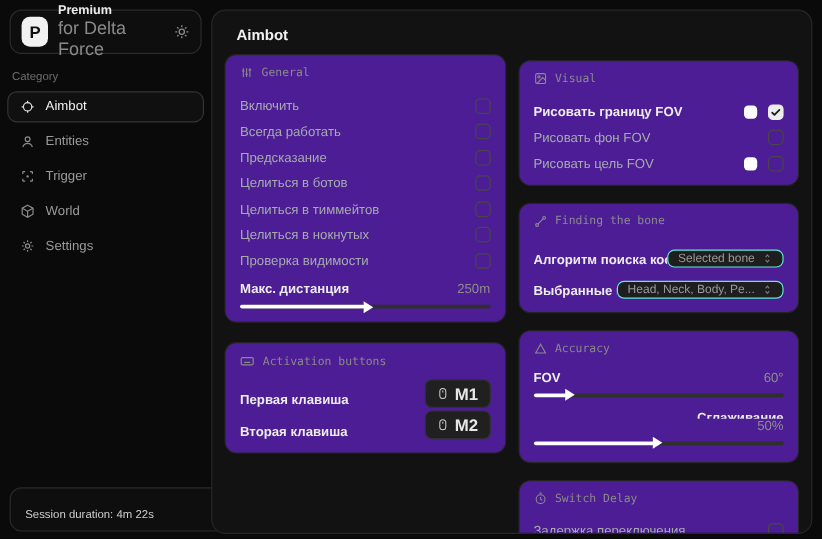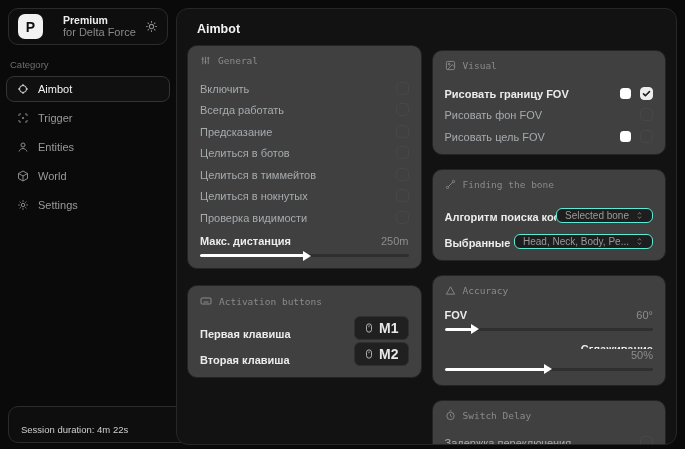--- a/index.html
+++ b/index.html
@@ -6,43 +6,43 @@
   html,body { background:#060606; }
   .page { position:relative; width:685px; height:449px; background:#0a0a0a; overflow:hidden;
           font-family:"Liberation Sans", sans-serif; color:#cfcfcf; }
 
   
   .sidebar { position:absolute; left:0; top:0; width:176px; height:449px; }
   .premium-card { margin:8px; width:160px; height:37px; border:1px solid #2b2b2b; border-radius:10px;
                   display:flex; align-items:center; gap:8px; padding:0 9px; background:#0e0e0e; }
   .plogo { width:25px; height:25px; background:#f2f2f2; border-radius:7px; color:#111;
            font-weight:bold; font-size:14px; display:flex; align-items:center; justify-content:center; }
-  .ptext { line-height:1.15;margin-left:12px; }
+  .ptext { line-height:1.15; }
   .ptitle { font-size:10.5px; font-weight:bold; color:#ececec; }
-  .psub { font-size:11px; color:#8a8a8a; }
+  .psub { font-size:15px; color:#8a8a8a; }
   .pgear { margin-left:auto; color:#8b8b8b; display:flex; }
   .cat-label { margin:14px 0 6px 10px; font-size:9.5px; color:#6e6e6e; }
   .nav { padding:0 6px; }
   .nav-item { display:flex; align-items:center; gap:9px; height:26px; padding:0 10px; margin-bottom:3px;
               border:1px solid transparent; border-radius:8px; color:#9a9a9a; font-size:11px; cursor:pointer; }
   .nav-item.active { border-color:#343434; color:#f2f2f2; background:#101010; }
   .nav-item .nicon { display:flex; color:inherit; opacity:.9; }
   .session-box { position:absolute; left:8px; bottom:6px; width:184px; height:37px; border:1px solid #2b2b2b;
                  border-radius:10px; display:flex; align-items:flex-end; padding:0 0 7px 12px;
                  font-size:9.5px; color:#cfcfcf; background:#0e0e0e; }
 
   
   .panel { position:absolute; left:176px; top:8px; width:501px; height:437px; background:#121212;
            border:1px solid #272727; border-radius:12px; overflow:hidden; }
   .page-title { padding:13px 20px 9px; font-size:12.5px; font-weight:bold; color:#f2f2f2; }
   .cols { display:flex; gap:10px; padding:0 10px; }
   .col { width:236px; display:flex; flex-direction:column; gap:16px; }
   .col.right { margin-top:5px; gap:14px; }
 
-  .card { background:#404040; border:1px solid #242424; border-radius:10px; padding:9px 12px 11px; }
+  .card { background:#4c1d95; border:1px solid #242424; border-radius:10px; padding:9px 12px 11px; }
   .card-head { display:flex; align-items:center; gap:7px; font-family:"DejaVu Sans Mono", monospace;
                font-size:9.5px; color:#8a8a8a; margin-bottom:7px; }
   .card-head .hicon { display:flex; color:#8a8a8a; }
 
   .row { display:flex; align-items:flex-end; justify-content:space-between; height:21.5px; font-size:11px; }
   .row .lbl { color:#a6abae; white-space:nowrap; overflow:hidden; }
   .row .lbl.bright { color:#ececec; font-weight:bold; }
   .row .val { color:#8d8d8d; font-size:11px; flex-shrink:0; }
 
   .cbx { width:13px; height:13px; border:1.5px solid #474747; border-radius:4px; background:transparent;
@@ -95,34 +95,34 @@
           <svg width="12" height="12" viewBox="0 0 24 24" fill="none" stroke="currentColor" stroke-width="2">
             <circle cx="12" cy="12" r="7"></circle>
               <path d="M12 2v4M12 18v4M2 12h4M18 12h4"></path>
           </svg>
         </span>
         <span>Aimbot</span>
       </div>
       <div class="nav-item">
         <span class="nicon">
           <svg width="12" height="12" viewBox="0 0 24 24" fill="none" stroke="currentColor" stroke-width="2">
+            <circle cx="12" cy="8" r="4"></circle>
+              <path d="M4 21c1.5-4 5-6 8-6s6.5 2 8 6"></path>
+          </svg>
+        </span>
+        <span>Entities</span>
+      </div>
+      <div class="nav-item">
+        <span class="nicon">
+          <svg width="12" height="12" viewBox="0 0 24 24" fill="none" stroke="currentColor" stroke-width="2">
             <path d="M4 8V5a1 1 0 0 1 1-1h3M16 4h3a1 1 0 0 1 1 1v3M20 16v3a1 1 0 0 1-1 1h-3M8 20H5a1 1 0 0 1-1-1v-3"></path>
               <circle cx="12" cy="12" r="2" fill="currentColor" stroke="none"></circle>
           </svg>
         </span>
         <span>Trigger</span>
-      </div>
-      <div class="nav-item">
-        <span class="nicon">
-          <svg width="12" height="12" viewBox="0 0 24 24" fill="none" stroke="currentColor" stroke-width="2">
-            <circle cx="12" cy="8" r="4"></circle>
-              <path d="M4 21c1.5-4 5-6 8-6s6.5 2 8 6"></path>
-          </svg>
-        </span>
-        <span>Entities</span>
       </div>
       <div class="nav-item">
         <span class="nicon">
           <svg width="12" height="12" viewBox="0 0 24 24" fill="none" stroke="currentColor" stroke-width="2">
             <path d="M12 2l9 5v10l-9 5-9-5V7z"></path>
               <path d="M12 12l9-5M12 12L3 7M12 12v10"></path>
           </svg>
         </span>
         <span>World</span>
       </div>

